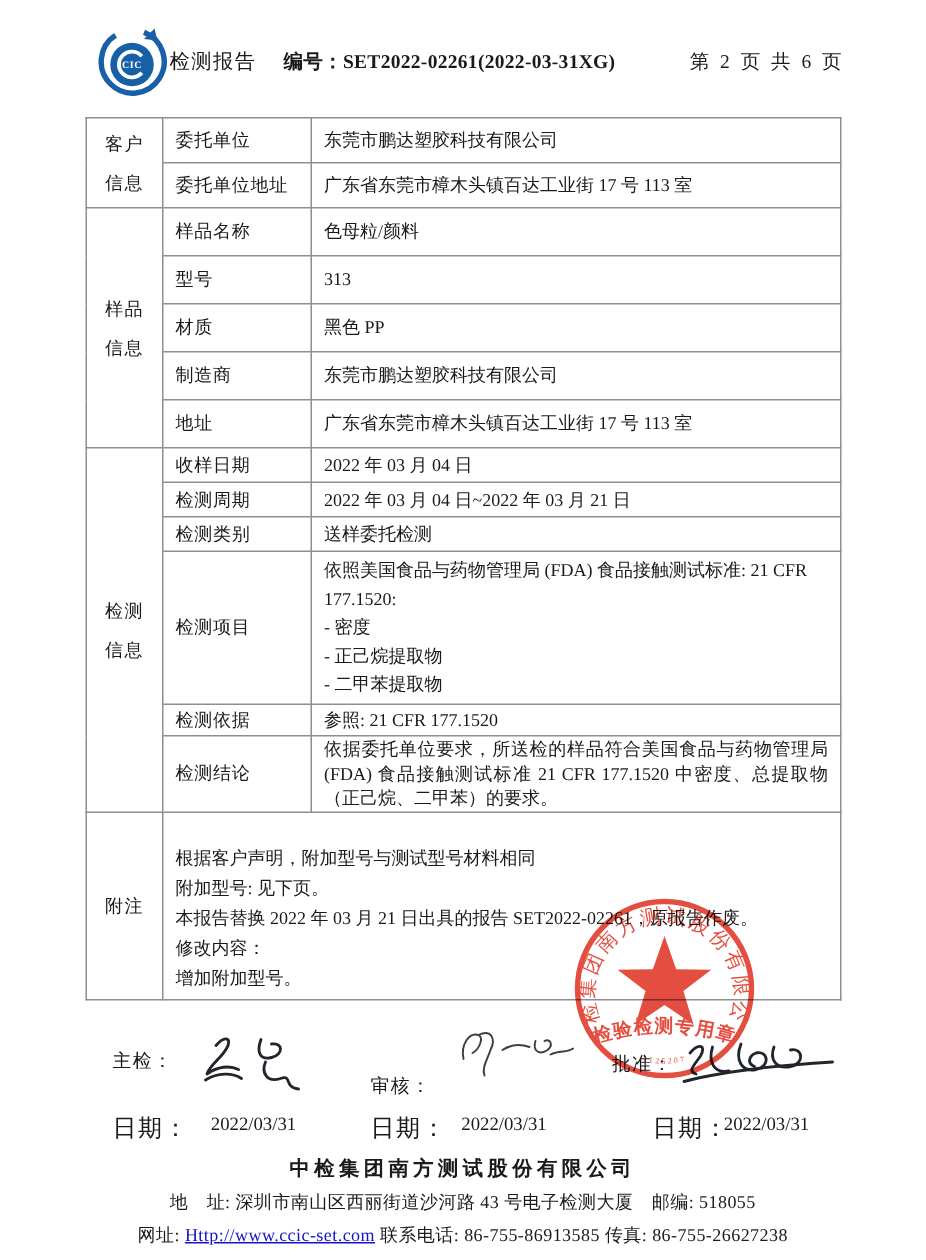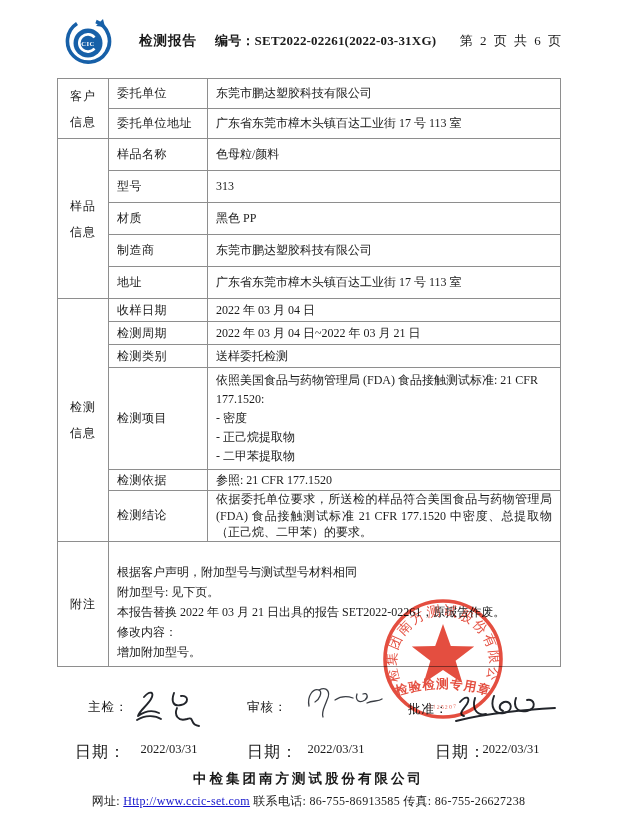--- a/index.html
+++ b/index.html
@@ -6,21 +6,21 @@
   body{
     width:617px;height:840px;background:#ffffff;position:relative;
     font-family:"Liberation Serif","DejaVu Serif",serif;
     color:#1a1a1a;overflow:hidden;
   }
   .page{position:absolute;inset:0;}
 
   
   .header{position:absolute;top:17px;left:63px;right:54px;height:48px;display:flex;align-items:center;}
   .logo{width:50px;height:48px;flex:0 0 auto;}
-  .doc-title{font-weight:bold;font-size:13.5px;margin-left:26px;letter-spacing:1px;}
+  .doc-title{font-weight:normal;font-size:13.5px;letter-spacing:1px;}
   .report-no{font-weight:bold;font-size:13px;margin-left:18px;letter-spacing:.2px;}
   .page-info{font-weight:normal;font-size:13px;margin-left:auto;letter-spacing:2px;}
 
   
   table.report{
     position:absolute;top:78px;left:57px;width:503px;
     border-collapse:collapse;table-layout:fixed;
     font-size:12px;
   }
   table.report td{
@@ -153,28 +153,28 @@
       <td class="group">附注</td>
       <td class="val notes" colspan="2">根据客户声明，附加型号与测试型号材料相同
 附加型号: 见下页。
 本报告替换 2022 年 03 月 21 日出具的报告 SET2022-02261，原报告作废。
 修改内容：
 增加附加型号。</td>
     </tr>
   </tbody>
     </table>
 
-  <div class="sig-label" style="left:88px;top:699px;">主检：</div>
+  <div class="sig-label" style="left:75px;top:699px;">主检：</div>
   <svg class="sig-svg" style="left:128px;top:685px;" width="100" height="45" viewBox="0 0 100 45">
     <g fill="none" stroke="#22252b" stroke-width="1.9" stroke-linecap="round" stroke-linejoin="round">
       <path d="M16 12 C22 5 27 7 23 14 C19 21 12 25 10 31 C17 26 25 25 31 28 M9 35 C17 30 27 30 33 34"></path>
       <path d="M46 8 C43 16 45 22 53 20 C61 18 61 10 53 11 M49 23 C46 30 50 37 59 34 C67 31 61 40 71 41"></path>
     </g>
   </svg>
-  <div class="sig-label" style="left:247px;top:699px;font-family:Liberation Serif, serif;">审核：</div>
+  <div class="sig-label" style="left:247px;top:716px;font-family:Liberation Serif, serif;">审核：</div>
   <svg class="sig-svg" style="left:297px;top:682px;" width="90" height="40" viewBox="0 0 90 40">
     <g fill="none" stroke="#3a3e45" stroke-width="1.3" stroke-linecap="round" stroke-linejoin="round">
       <path d="M12 24 C10 14 16 6 22 8 C26 10 22 18 18 20"></path>
       <path d="M22 8 C30 4 34 10 30 18 C28 24 24 30 26 35"></path>
       <path d="M38 18 C44 14 50 14 56 16"></path>
       <path d="M60 12 C58 18 62 22 68 18 C72 15 70 10 66 12 M70 21 C76 18 81 20 85 17"></path>
     </g>
   </svg>
   <div class="sig-label" style="left:408px;top:701px;">批准：</div>
   <svg class="sig-svg" style="left:450px;top:688px;" width="110" height="42" viewBox="0 0 110 42">
@@ -208,16 +208,17 @@
     <text font-size="12.5" fill="#e23f2f" font-weight="bold" font-family="Liberation Serif, DejaVu Serif, serif" letter-spacing="1">
       <textPath href="#arcMid" startOffset="50%" text-anchor="middle">检验检测专用章</textPath>
     </text>
     <text font-size="5.5" fill="#e23f2f" font-family="Liberation Serif, DejaVu Serif, serif" letter-spacing="1.5">
       <textPath href="#arcBot" startOffset="50%" text-anchor="middle">3125207</textPath>
     </text>
   </svg>
 
   <div class="footer">
     <div class="footer-company">中检集团南方测试股份有限公司</div>
+    <div class="footer-line">地　址: 深圳市南山区西丽街道沙河路 43 号电子检测大厦　邮编: 518055</div>
     <div class="footer-line"><span>网址: </span><span class="footer-url">Http://www.ccic-set.com</span><span> 联系电话: 86-755-86913585 传真: 86-755-26627238</span></div>
   </div>
 
 </div>
 
 </body></html>

